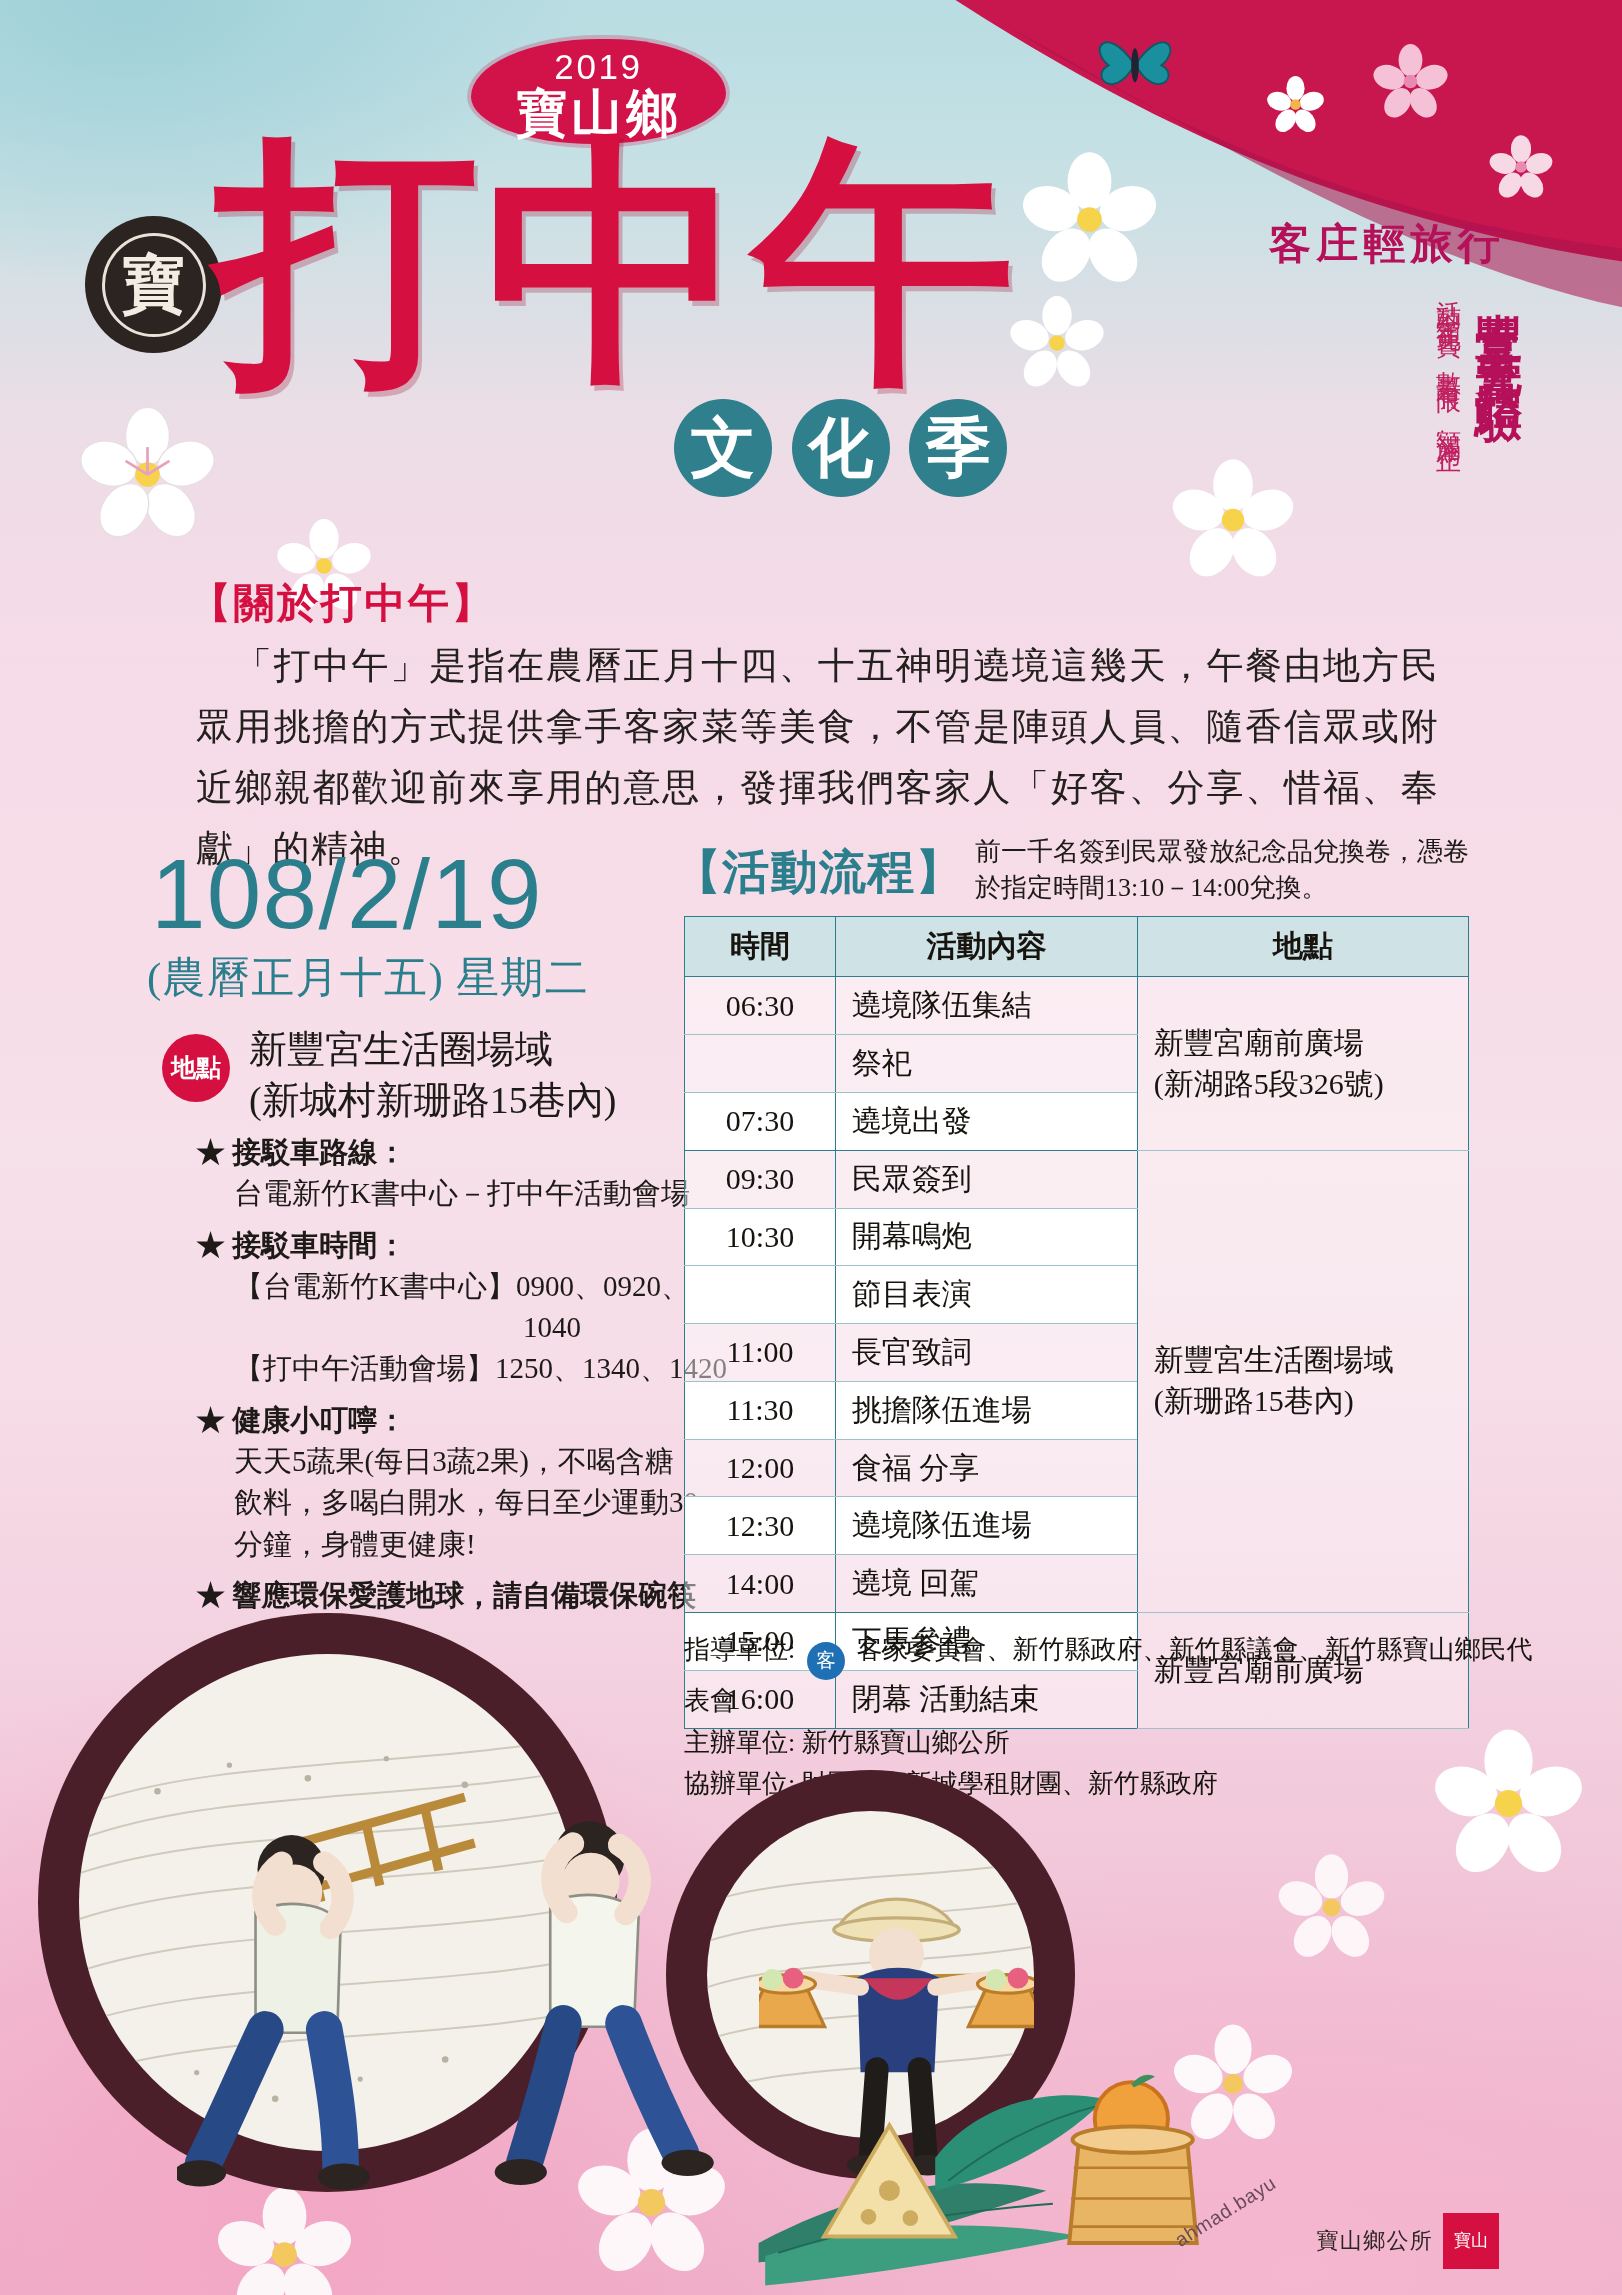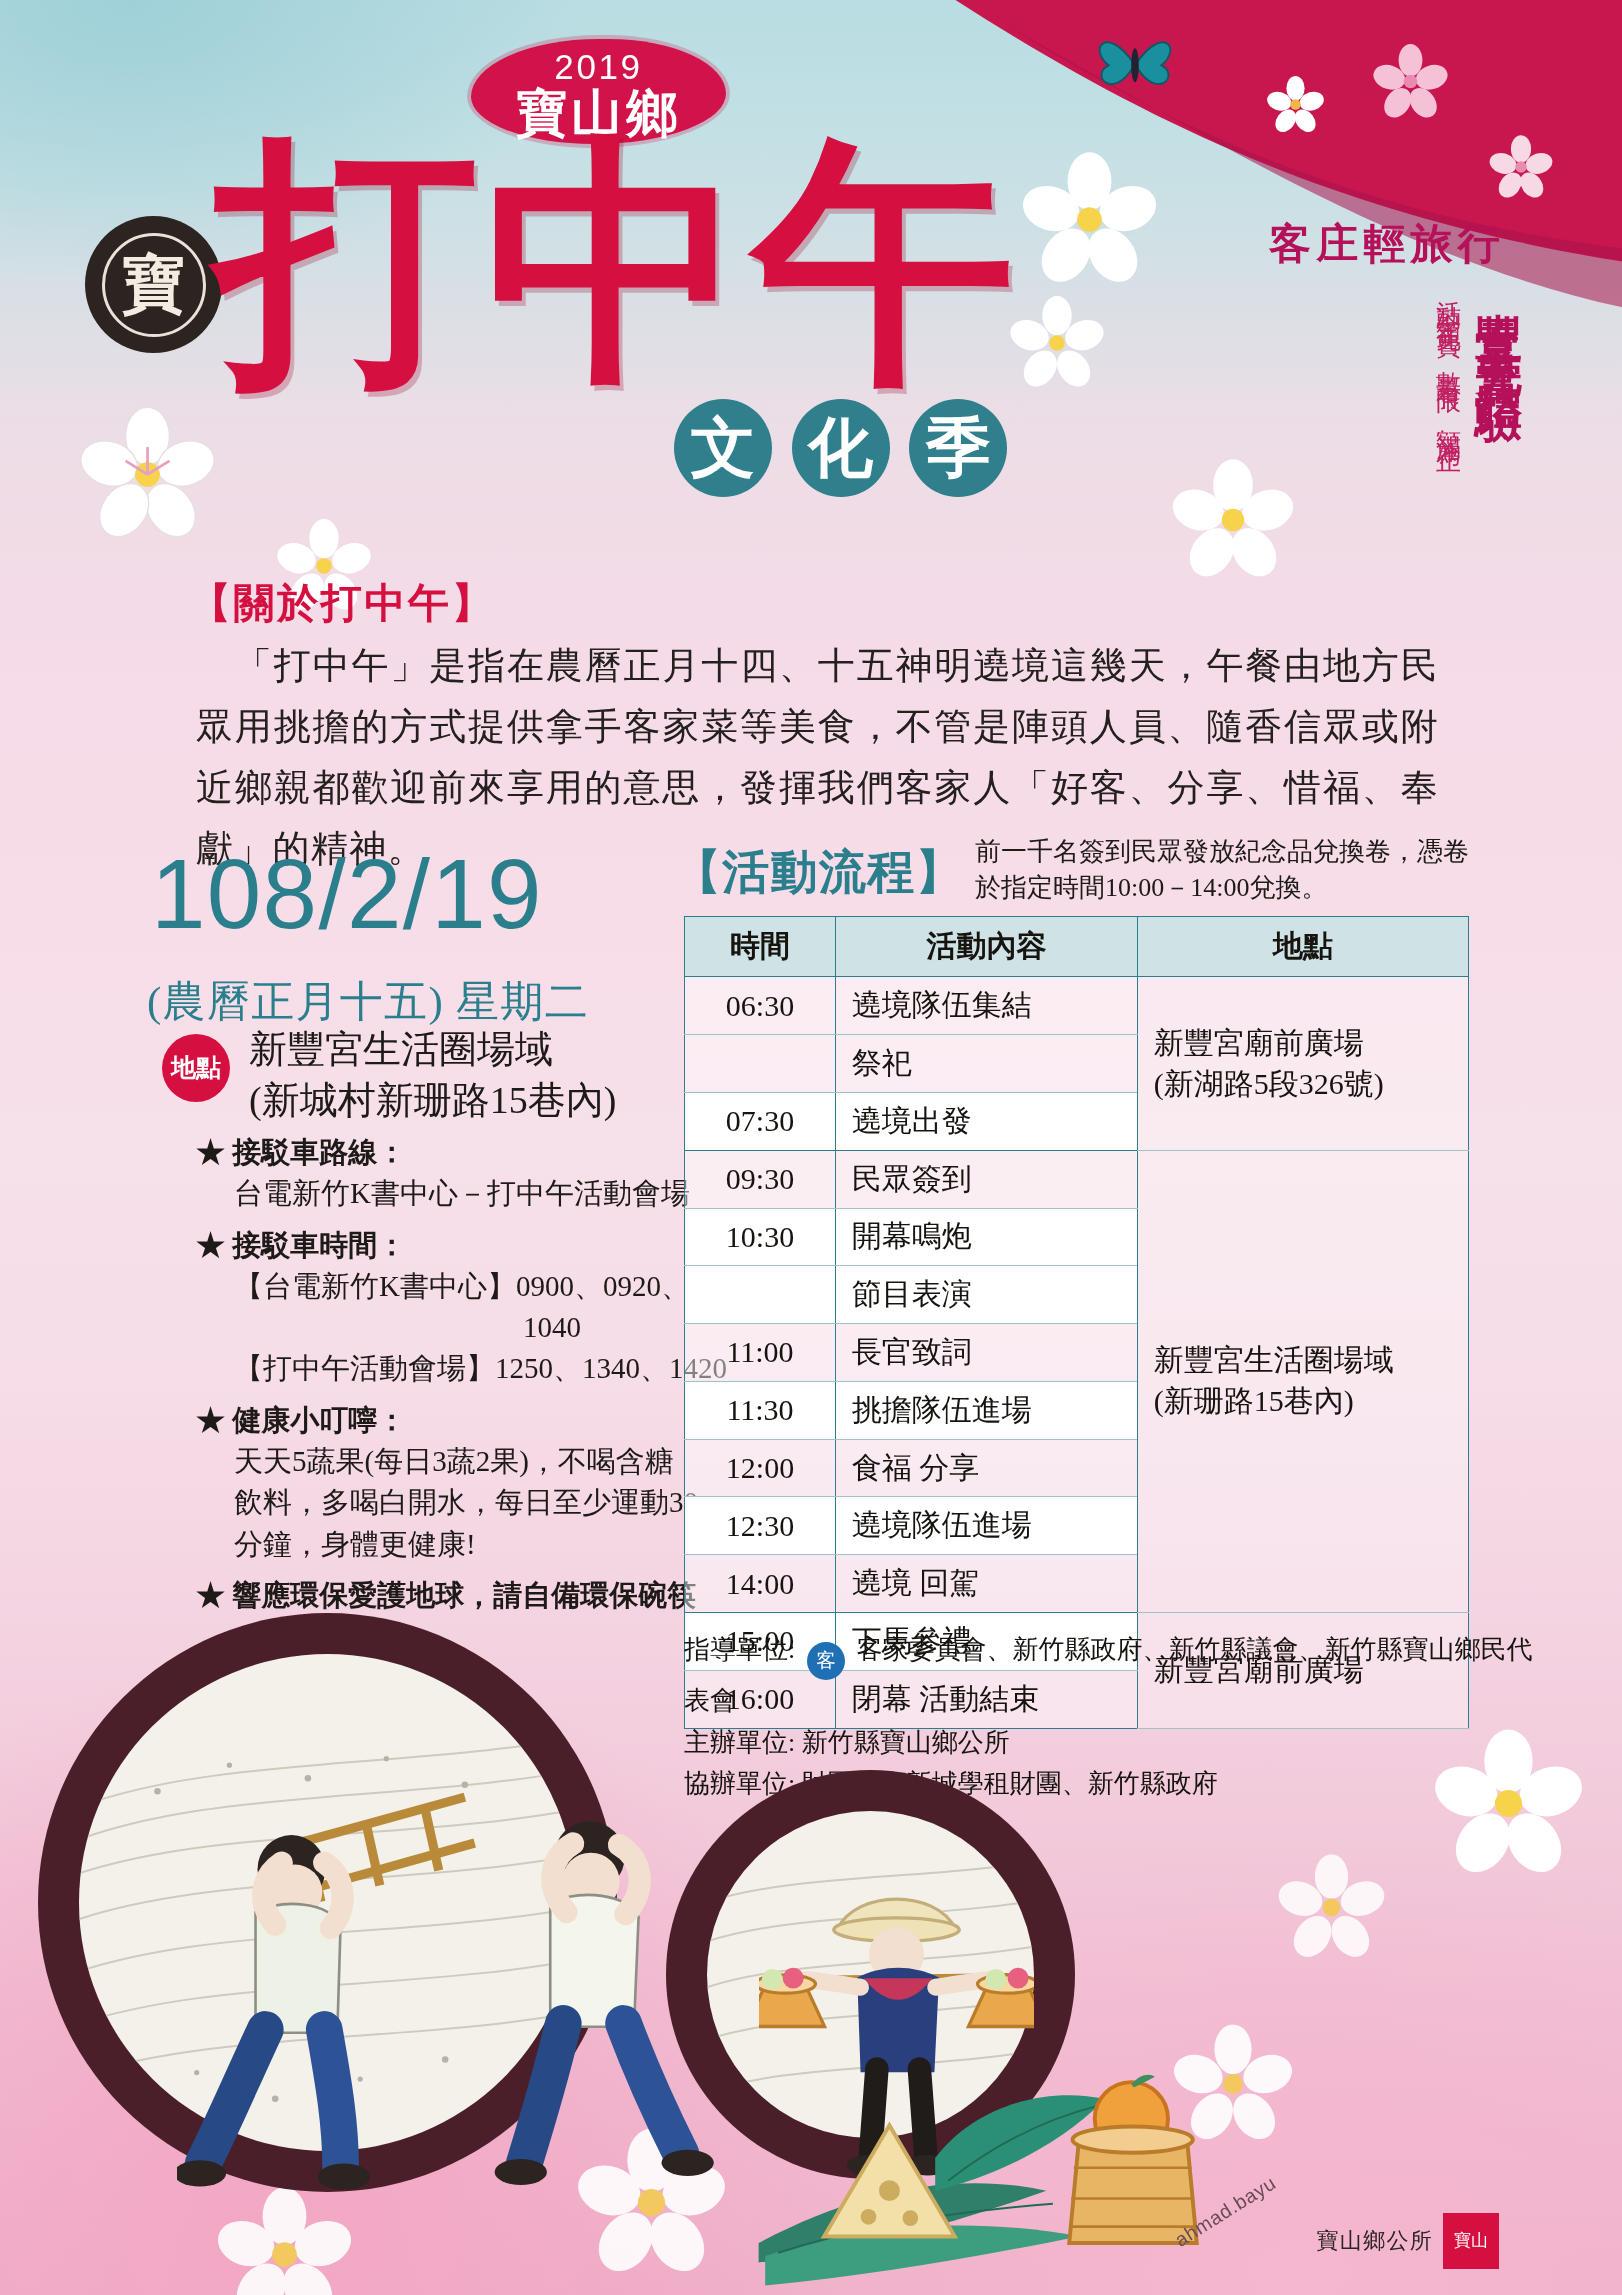--- a/index.html
+++ b/index.html
@@ -124,21 +124,21 @@
   .about-body p { margin:0 0 3.9px 0; text-indent:39px; }
 
   
   .date-big {
     position:absolute; left:151px; top:838px;
     font-size:98px; color:#2b7f8d; letter-spacing:1.3px;
     font-family:Liberation Sans, sans-serif;
   }
   .date-sub {
     position:absolute; left:147px; top:949px;
-    font-size:43px; color:#2b7f8d; letter-spacing:1.3px;margin-top:24px;
+    font-size:43px; color:#2b7f8d; letter-spacing:1.3px;
   }
   .loc-badge {
     position:absolute; left:162px; top:1034px;
     width:68px; height:68px; border-radius:50%;
     background:#d50f3f; color:#fff;
     font-size:25px; line-height:1.05; font-weight:bold;
     display:flex; align-items:center; justify-content:center; text-align:center;
   }
   .loc-text {
     position:absolute; left:249px; top:1024px;
@@ -454,21 +454,21 @@
     <div class="ind">天天5蔬果(每日3蔬2果)，不喝含糖</div>
     <div class="ind">飲料，多喝白開水，每日至少運動30</div>
     <div class="ind">分鐘，身體更健康!</div>
   </div>
   <div class="row">
     <div class="hd">★ 響應環保愛護地球，請自備環保碗筷</div>
   </div>
 </div>
 
 <div class="sched-title">【活動流程】</div>
-<div class="sched-note">前一千名簽到民眾發放紀念品兌換卷，憑卷於指定時間10:00－14:00兌換。</div>
+<div class="sched-note">前一千名簽到民眾發放紀念品兌換卷，憑卷於指定時間13:10－14:00兌換。</div>
 
 <table class="sched">
   <thead>
     <tr>
       <th style="width:137px">時間</th>
       <th style="width:288px">活動內容</th>
       <th>地點</th>
     </tr>
   </thead>
   <tbody>

